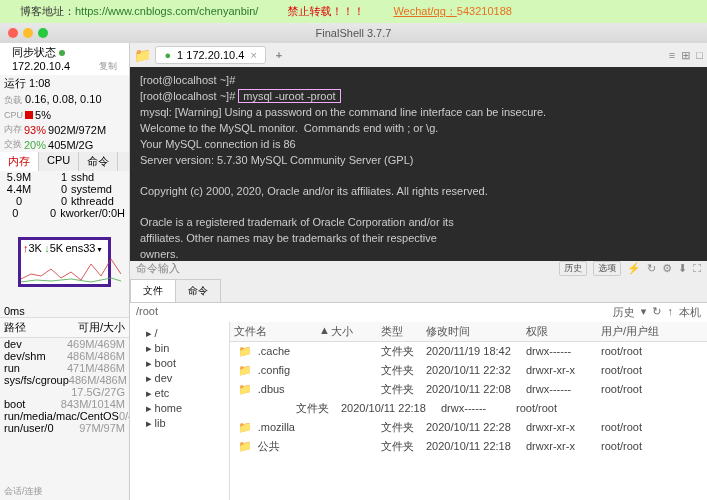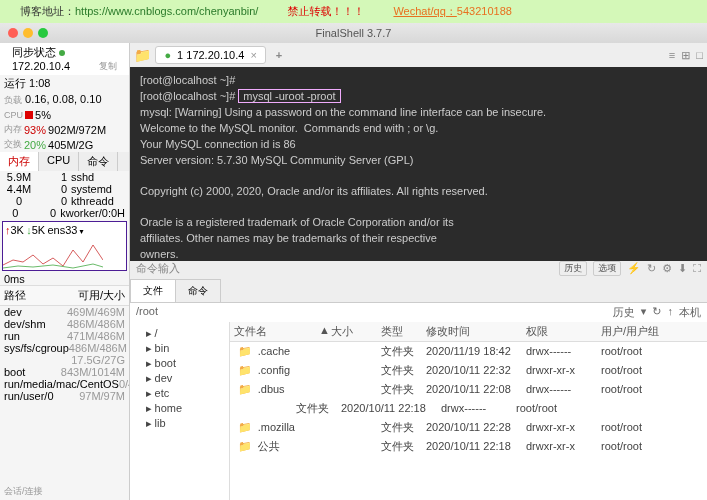--- a/index.html
+++ b/index.html
@@ -20,21 +20,21 @@
 .side-label{color:#999;font-size:9px}
 .cpu-bar,.mem-bar{display:flex;gap:2px;padding:1px 4px;font-size:9px;align-items:center}
 .bar{height:8px;background:#d00;flex:0 0 30px}
 .tabs-mini{display:flex;background:#eee;font-size:9px}
 .tabs-mini span{padding:2px 8px;border-right:1px solid #ccc}
 .tabs-mini .active{background:#fff;color:#c00}
 .proc-list{font-size:9px}
 .proc-row{display:flex;padding:0 4px}
 .proc-row span:first-child{width:30px;text-align:center;margin-right:19px}
 .proc-row span:nth-child(2){width:14px;text-align:right;margin-right:4px}
-.graph-area{height:50px;background:#fff;margin:2px;position:relative;border:1px solid #4c1d95}
+.graph-area{height:50px;background:#fff;margin:18px;position:relative;border:3px solid #4c1d95}
 .graph-line{position:absolute;bottom:0;left:0;right:0;height:30px}
 .disk-header{display:flex;padding:2px 4px;font-size:9px;background:#f8f8f8;border-top:1px solid #ddd;border-bottom:1px solid #ddd}
 .disk-header span:first-child{flex:1}
 .disk-row{display:flex;padding:0 4px;font-size:9px}
 .disk-row span:first-child{flex:1}
 .disk-row span:last-child{color:#999}
 .content{flex:1;display:flex;flex-direction:column}
 .tabbar{background:#eee;height:24px;display:flex;align-items:center;padding:0 4px;gap:4px}
 .folder-icon{color:#3a9de8;font-size:14px}
 .tab{background:#fff;border:1px solid #ccc;border-radius:3px;padding:2px 8px;font-size:10px;display:flex;align-items:center;gap:6px}

